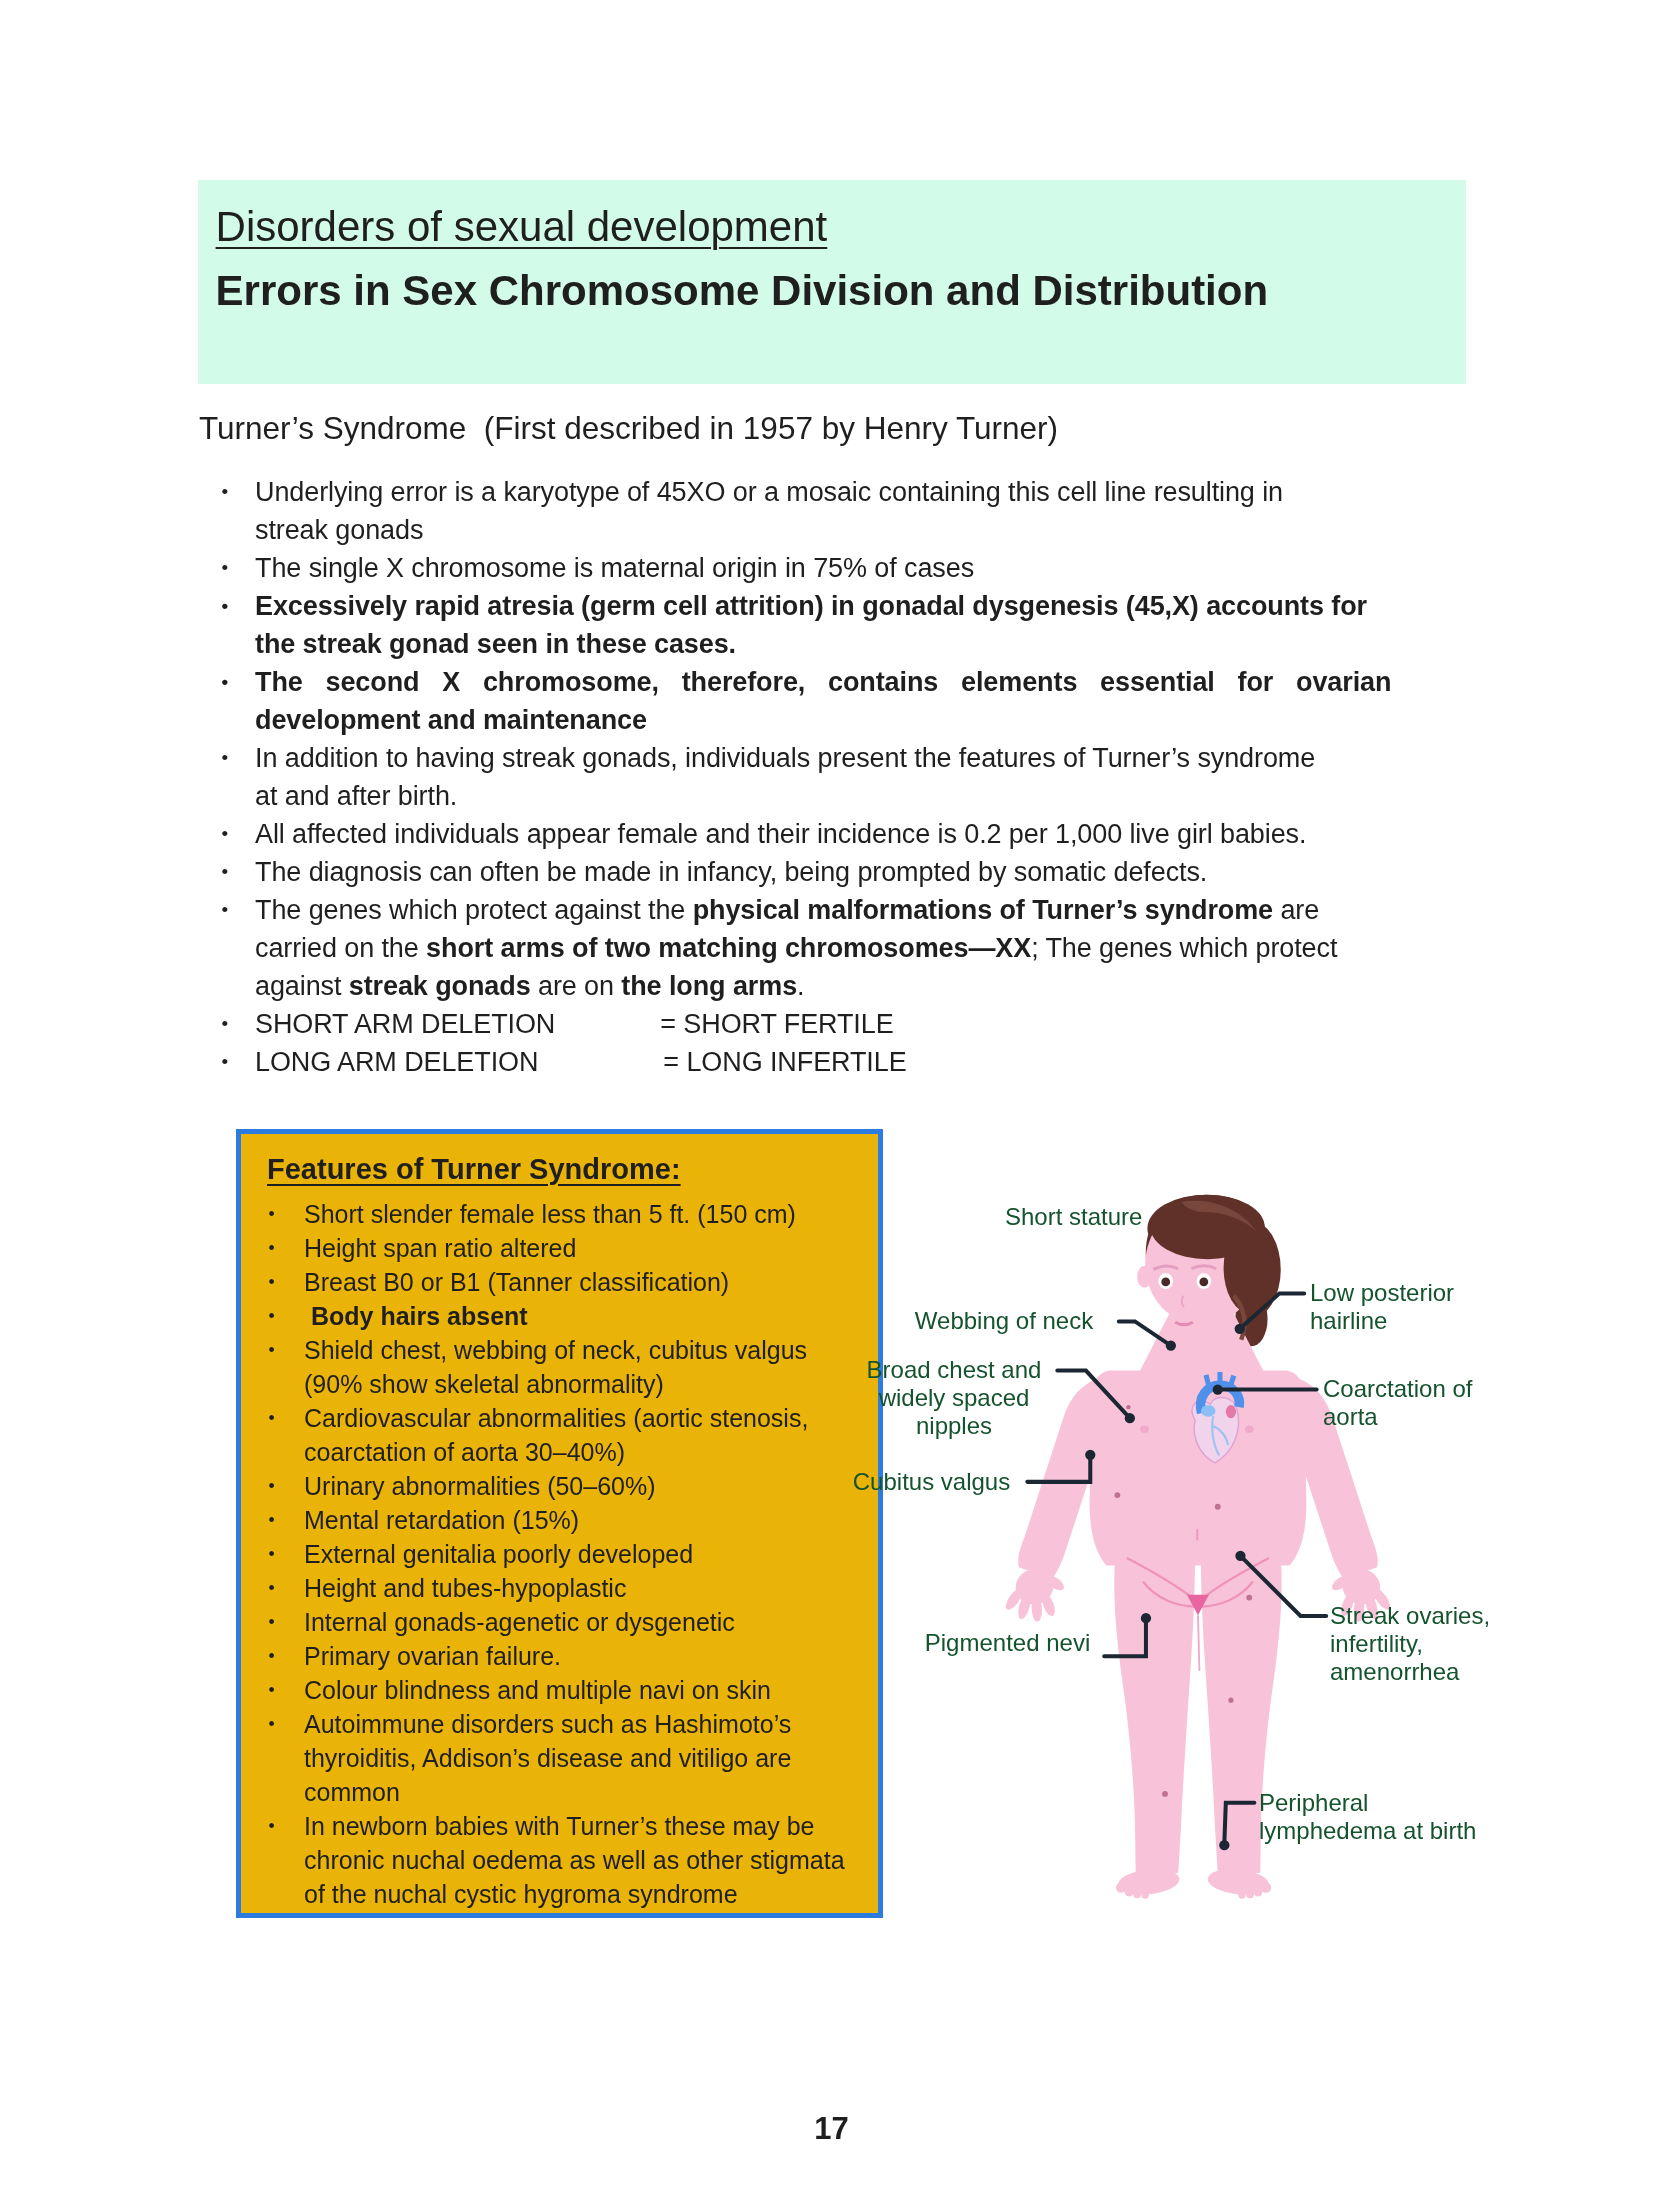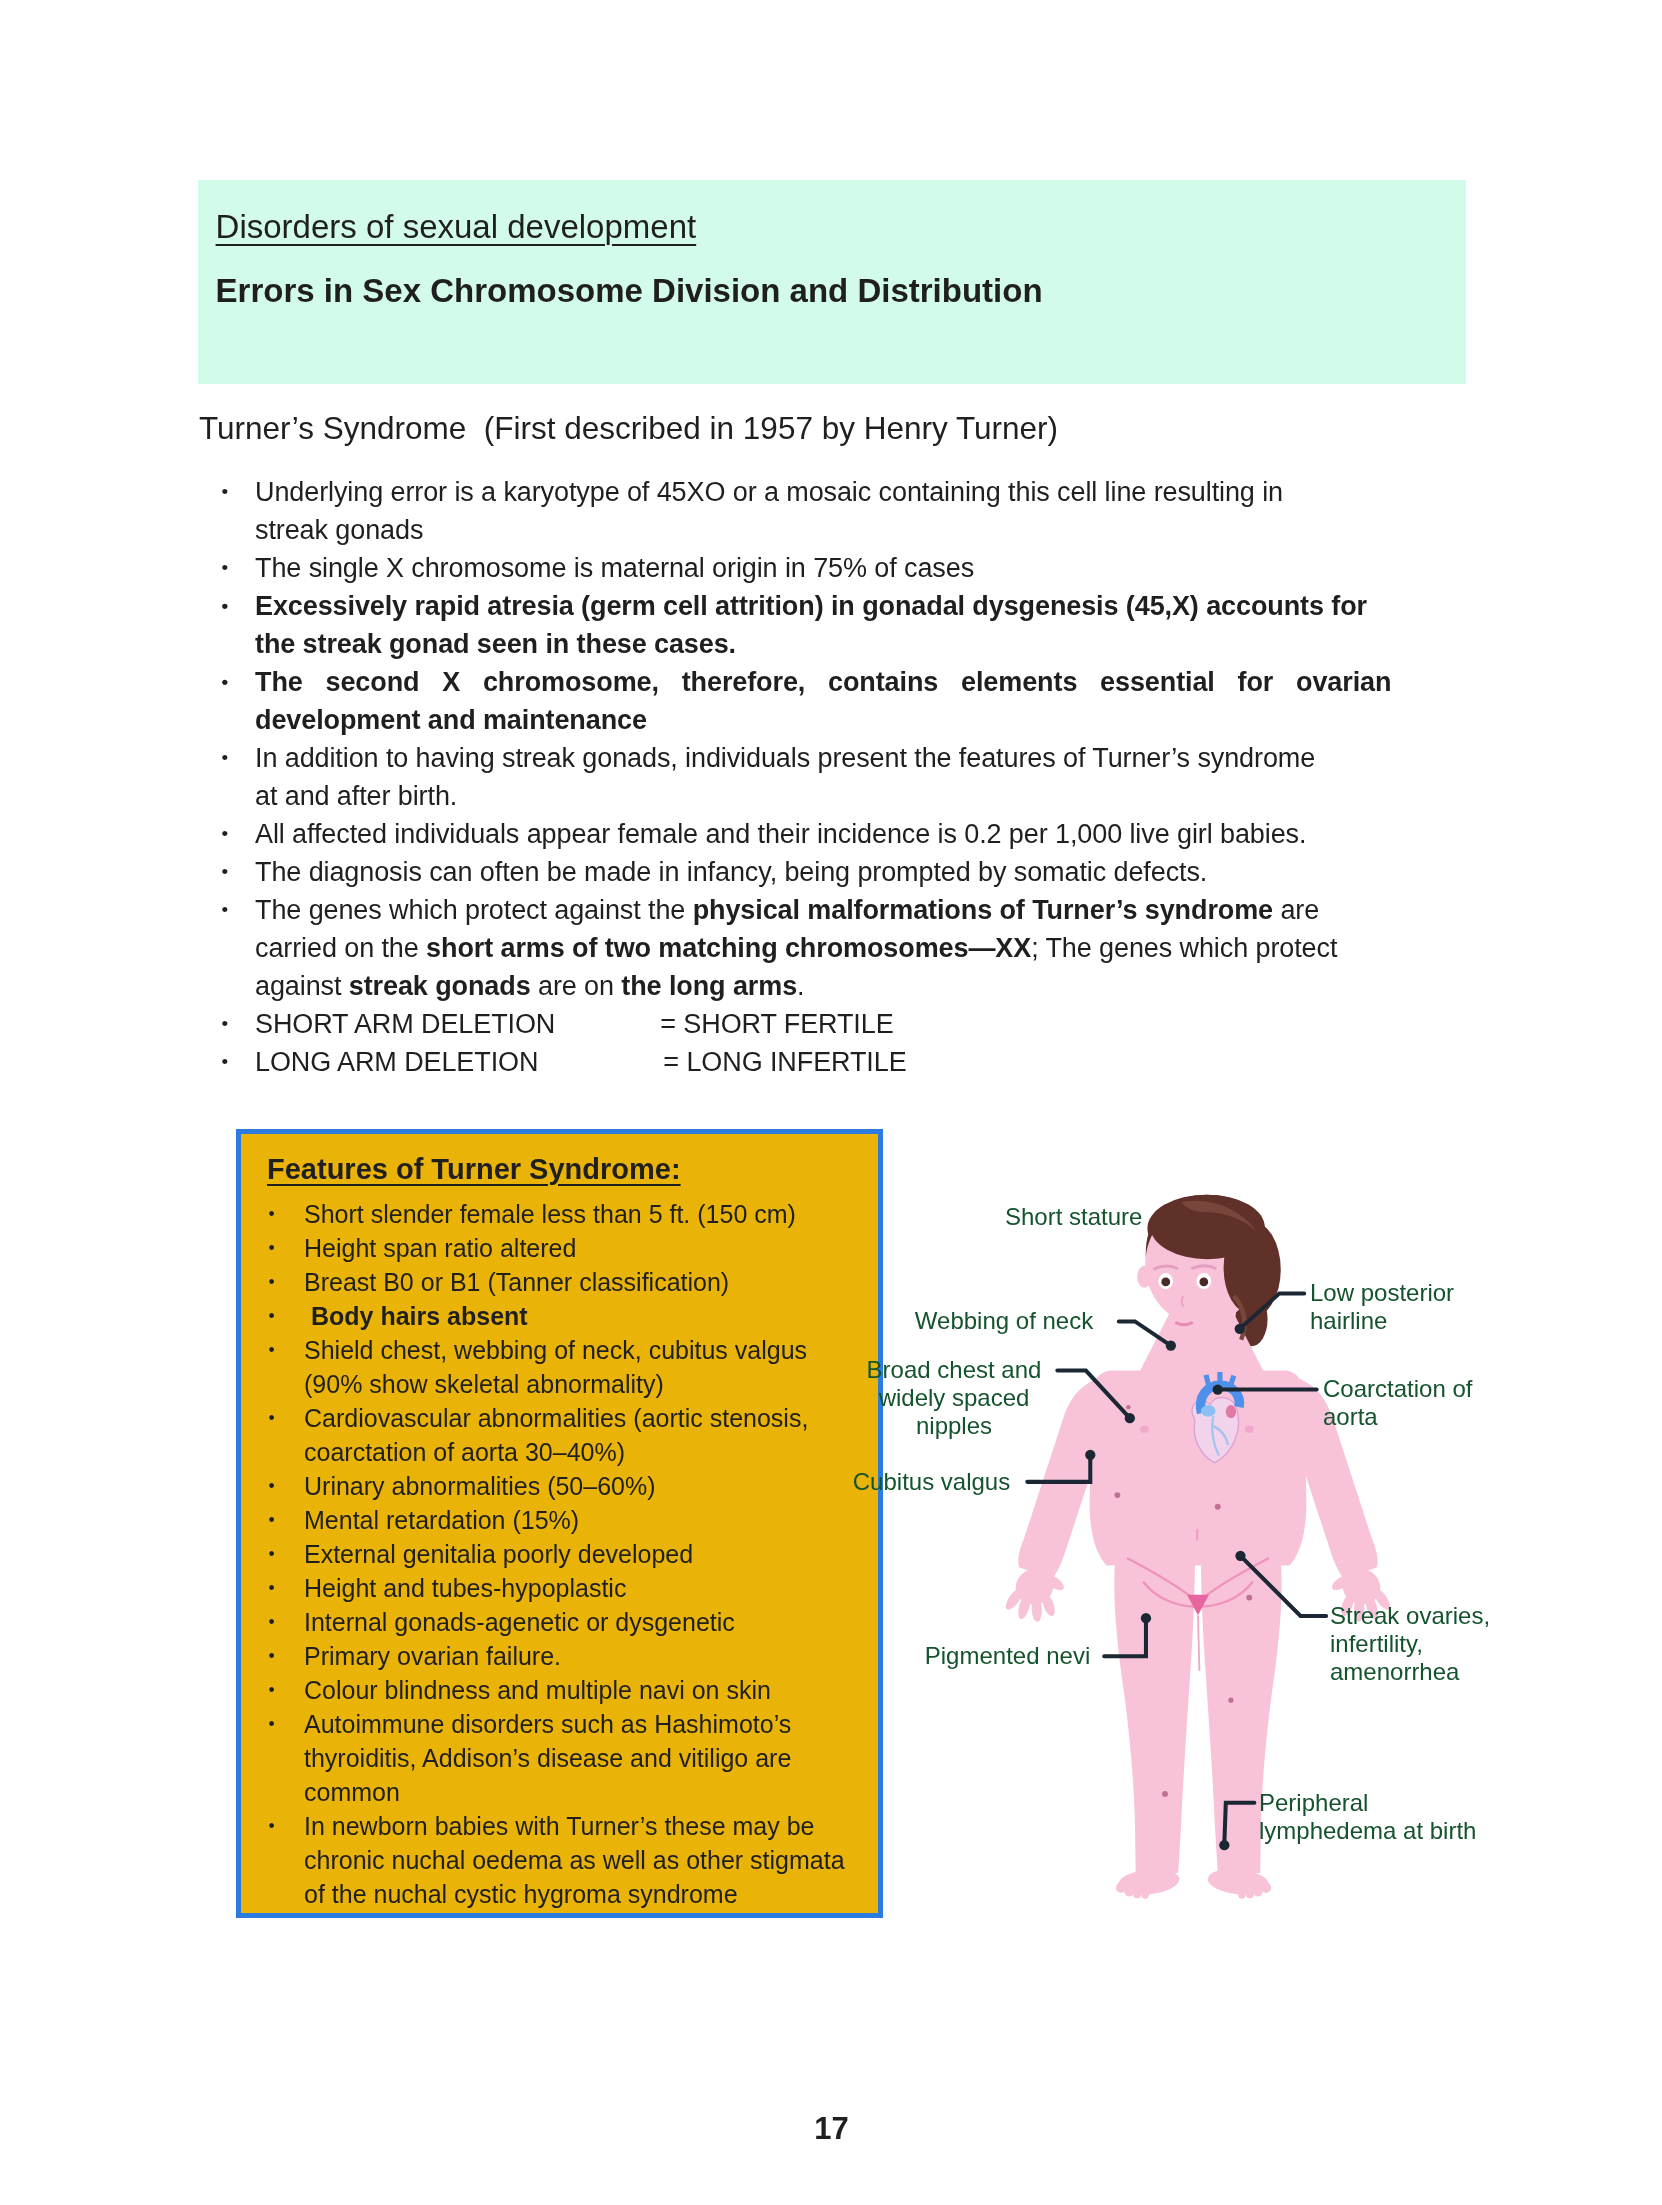--- a/index.html
+++ b/index.html
@@ -7,21 +7,21 @@
     width:1663px;height:2205px;background:#ffffff;
     font-family:"Liberation Sans", sans-serif;color:#1f1f1f;position:relative;
   }
   .page{position:absolute;inset:0;overflow:hidden;}
 
   
   .mint-box{
     position:absolute;left:198px;top:180px;width:1268px;height:204px;
     background:#d2fce9;box-sizing:border-box;padding:14.7px 19px 0 17.6px;
   }
-  .mint-box p{margin:0;font-size:33px;line-height:64px;}
+  .mint-box p{margin:0;font-size:42px;line-height:64px;}
   .mint-title{font-weight:400;text-decoration:underline;text-decoration-thickness:2.2px;text-underline-offset:5.9px;}
   .mint-bold{font-weight:700;}
 
   .intro{
     position:absolute;left:199px;top:410px;font-size:31.5px;line-height:37px;
     white-space:pre-wrap;margin:0;
   }
 
   
   .bullets{position:absolute;left:220px;top:473px;width:1261px;margin:0;padding:0;list-style:none;}
@@ -56,21 +56,21 @@
     position:absolute;font-size:24px;line-height:28px;color:#14532d;
     white-space:pre;margin:0;
   }
   .lbl.r{text-align:center;}
   .lbl-short-stature{left:155px;top:16px;width:147px;}
   .lbl-webbing{left:44px;top:120px;width:220px;}
   .lbl-low-hairline{left:460px;top:92px;width:176px;}
   .lbl-broad-chest{left:12.5px;top:169px;width:183px;}
   .lbl-coarctation{left:473px;top:188px;width:183px;}
   .lbl-cubitus{left:0px;top:281px;width:163px;}
-  .lbl-pigmented{left:66px;top:455px;width:183px;}
+  .lbl-pigmented{left:66px;top:442px;width:183px;}
   .lbl-streak{left:480px;top:415px;width:176px;}
   .lbl-peripheral{left:409px;top:602px;width:242px;}
 
   .pageno{
     position:absolute;left:0;top:2111px;width:100%;text-align:center;
     font-size:31px;font-weight:700;margin:0;
   }
 </style>
 </head>
 <body>

